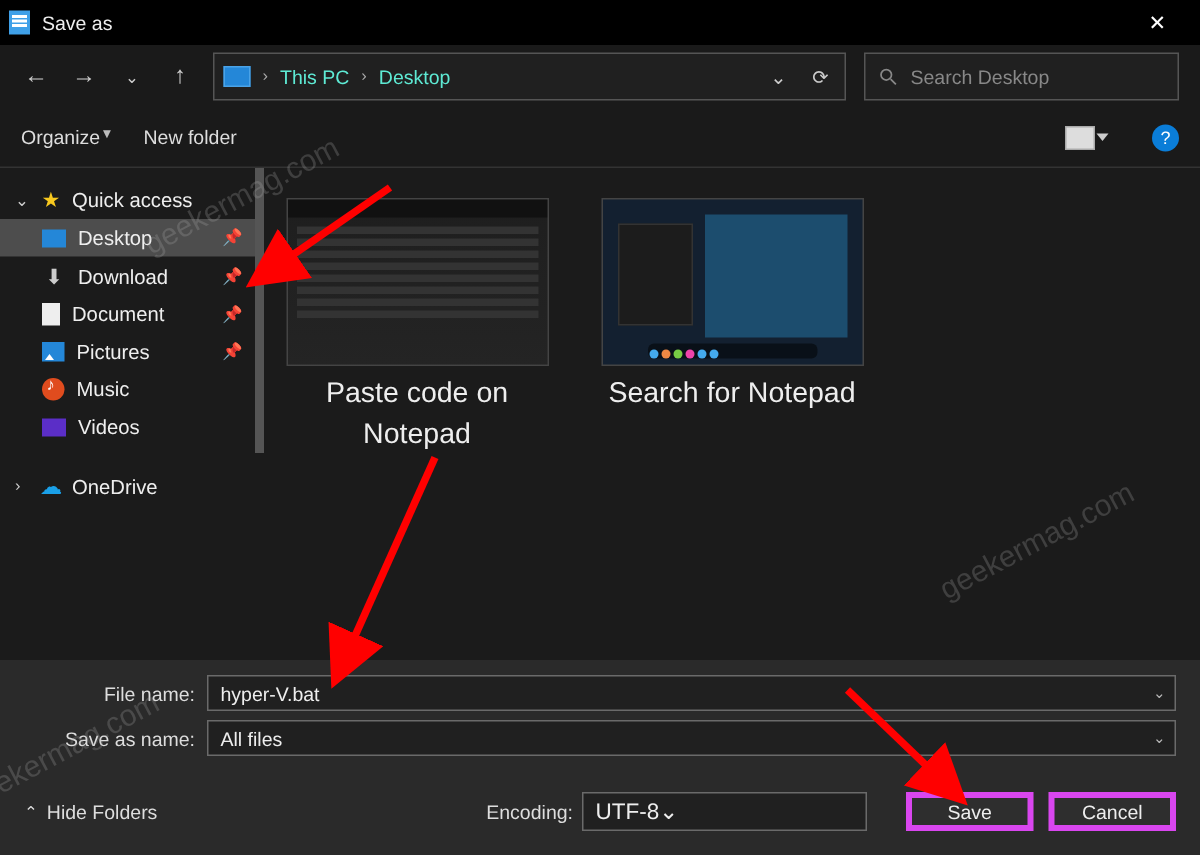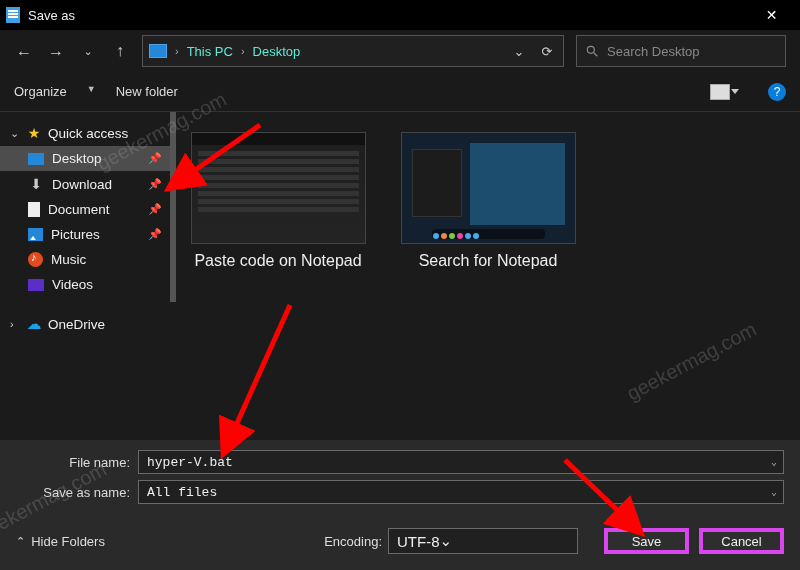--- a/index.html
+++ b/index.html
@@ -21,21 +21,21 @@
   .addr .pc-icon { width:18px; height:14px; background:#2487d8; border:1px solid #4aa3e8; }
   .addr .crumb { color:#5eead4; font-size:13px; }
   .addr .sep { color:#aaa; font-size:11px; }
   .addr .flex { flex:1; }
   .addr .drop, .addr .refresh { color:#ccc; width:20px; text-align:center; font-size:13px; }
   .search { width:210px; height:32px; background:#202020; border:1px solid #555; display:flex; align-items:center; padding:0 8px; gap:8px; color:#888; }
   .search svg { width:14px; height:14px; }
 
   
   .toolrow { height:40px; display:flex; align-items:center; padding:0 14px; gap:20px; background:#1a1a1a; border-bottom:1px solid #333; }
-  .toolbtn { color:#ddd; font-size:13px; display:flex; align-items:flex-start; gap:20px; }
+  .toolbtn { color:#ddd; font-size:13px; display:flex; align-items:flex-start; gap:0; }
   .toolbtn .car { font-size:9px; color:#bbb; }
   .toolrow .spacer { flex:1; }
   .view-icon { width:20px; height:16px; border:1px solid #aaa; position:relative; background:#ddd; }
   .view-icon:after{content:"";position:absolute;right:-10px;top:4px;border-left:4px solid transparent;border-right:4px solid transparent;border-top:5px solid #ccc;}
   .help-icon { width:18px; height:18px; border-radius:50%; background:#0a7dd8; display:flex; align-items:center; justify-content:center; font-size:12px; color:#fff; margin-left:18px; }
 
   
   .main { flex:1; display:flex; min-height:0; background:#1b1b1b; }
   .sidebar { width:176px; background:#1b1b1b; padding:8px 0; overflow:hidden; position:relative; }
   .sb-scroll { position:absolute; right:0; top:0; width:6px; height:190px; background:#555; }
@@ -64,27 +64,27 @@
   .thumb .img.t1:after{content:"";position:absolute;left:0;top:0;right:0;height:12px;background:#111;}
   .thumb .img.t2{background:#132030;}
   .thumb .img.t2:before{content:"";position:absolute;left:10px;top:16px;width:48px;height:66px;background:#1c1c1c;border:1px solid #333;}
   .thumb .img.t2:after{content:"";position:absolute;right:10px;top:10px;width:95px;height:82px;background:#1c4d6e;}
   .t2 .tb{position:absolute;left:30px;bottom:4px;right:30px;height:10px;background:rgba(0,0,0,.5);border-radius:4px;}
   .t2 .tb i{display:inline-block;width:6px;height:6px;border-radius:50%;margin:2px 1px;background:#4ae;}
   .t2 .tb i:nth-child(2){background:#e84;}
   .t2 .tb i:nth-child(3){background:#7c4;}
   .t2 .tb i:nth-child(4){background:#e4a;}
   .t2 .doc{position:absolute;right:45px;top:30px;width:26px;height:32px;background:#2ca6e8;}
-  .thumb .cap { color:#eee; font-size:16px; text-align:center; line-height:1.4; }
+  .thumb .cap { color:#eee; font-size:19px; text-align:center; line-height:1.4; }
 
   
   .form { background:#2a2a2a; padding:10px 16px 8px; }
   .frow { display:flex; align-items:center; margin-bottom:6px; }
   .flabel { width:122px; text-align:right; color:#ddd; font-size:13px; padding-right:8px; }
-  .fcombo { flex:1; height:24px; background:#202020; border:1px solid #6a6a6a; display:flex; align-items:center; padding:0 8px; color:#eee; font-size:13px; position:relative;font-family:Liberation Mono, monospace; }
+  .fcombo { flex:1; height:24px; background:#202020; border:1px solid #6a6a6a; display:flex; align-items:center; padding:0 8px; color:#eee; font-size:13px; position:relative; }
   .fcombo .dd { position:absolute; right:6px; top:5px; font-size:10px; color:#bbb; }
 
   .footer { background:#2a2a2a; padding:10px 16px 16px; display:flex; align-items:center; }
   .hidef { color:#ddd; font-size:13px; display:flex; align-items:center; gap:6px; }
   .footer .spacer { flex:1; }
   .enc-label { color:#ddd; font-size:13px; margin-right:6px; }
   .enc-combo { width:190px; height:26px; background:#202020; border:1px solid #6a6a6a; display:flex; align-items:center; padding:0 8px; color:#eee; font-size:15px; position:relative; margin-right:16px; }
   .btn { width:85px; height:26px; background:#2e2e2e; border:4px solid #d946ef; color:#eee; font-size:13px; display:flex; align-items:center; justify-content:center; margin-left:10px; }
 
   

